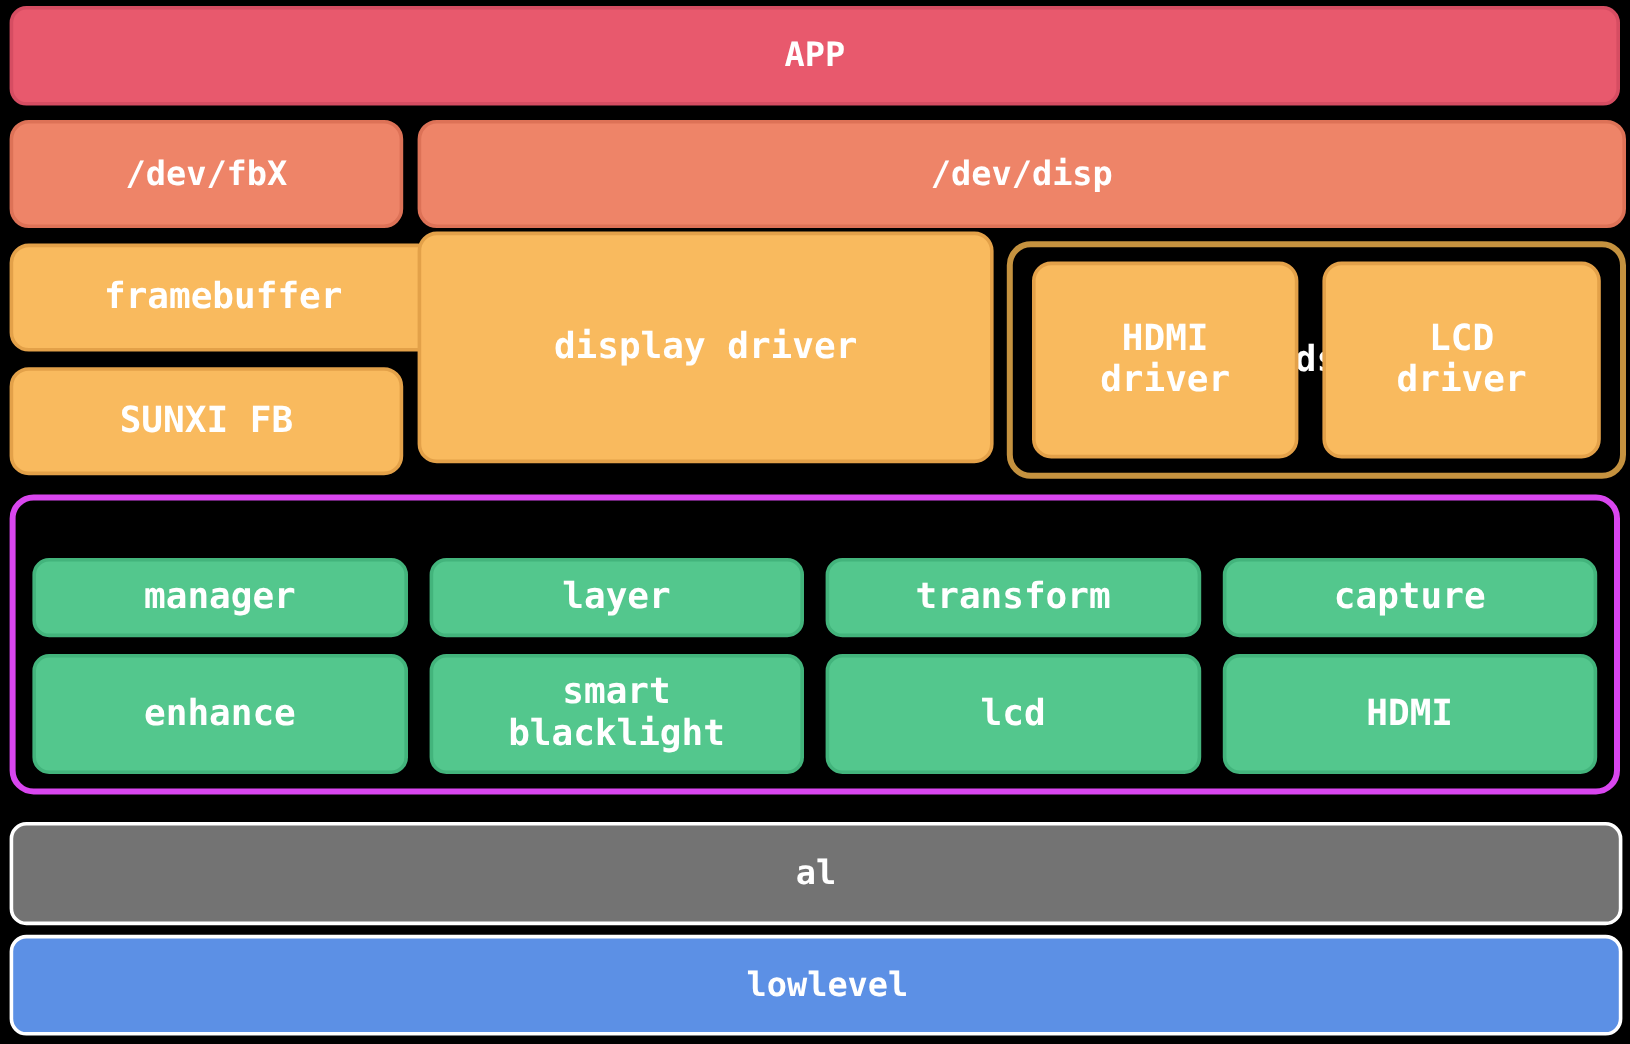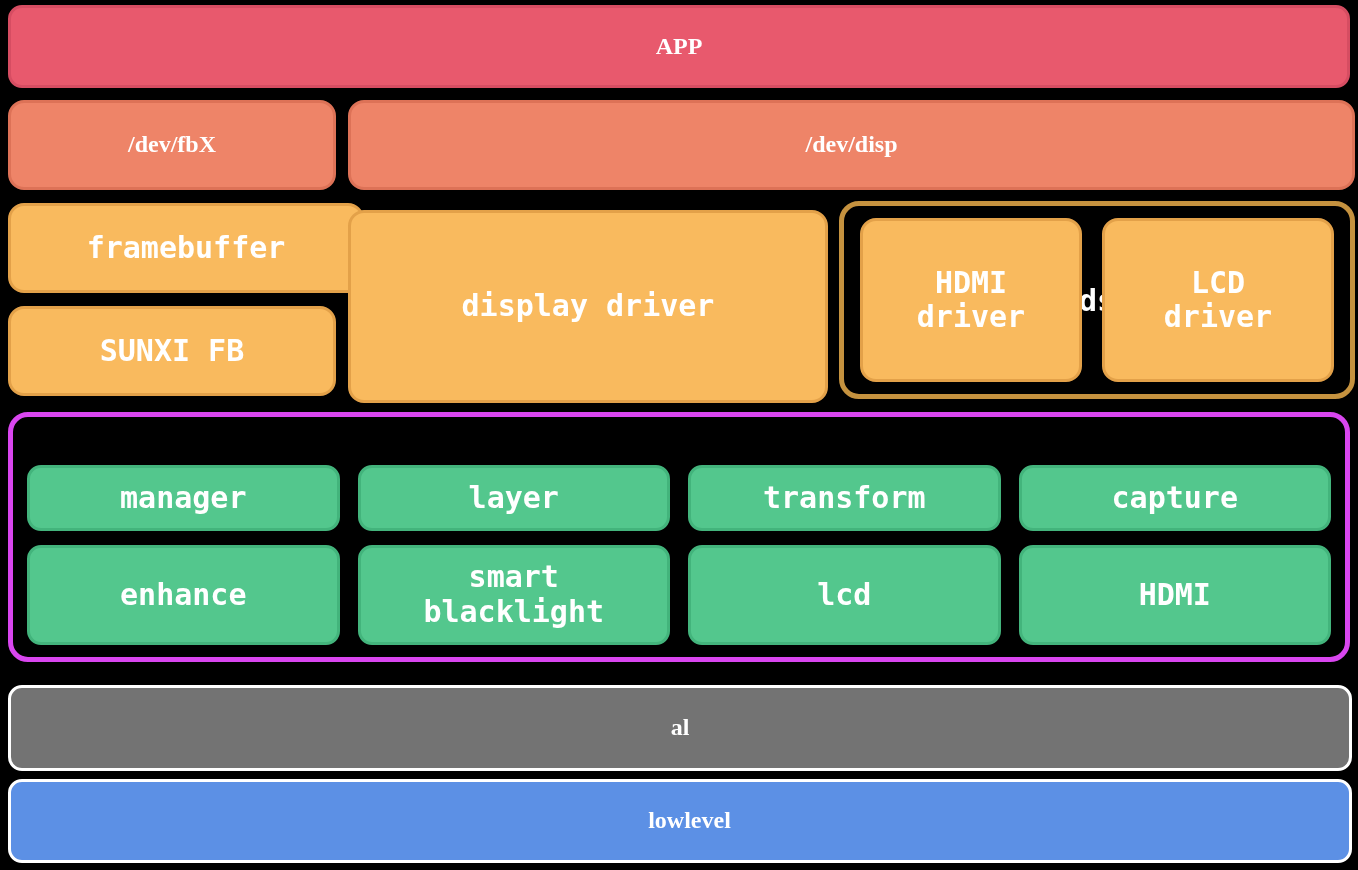--- a/index.html
+++ b/index.html
@@ -12,37 +12,37 @@
   .canvas{position:relative;width:1358px;height:870px;background:#000000;}
 
   .node{
     position:absolute;
     box-sizing:border-box;
     display:flex;align-items:center;justify-content:center;
     color:#ffffff;font-weight:bold;
     text-align:center;white-space:pre-line;line-height:1.15;
     border-radius:14px;
   }
-  .bar{font-size:24px;font-family:Liberation Serif, serif;}
+  .bar{font-size:28px;}
   .box{font-size:30px;}
 
   
   .app-bar{left:8px;top:5px;width:1342px;height:83px;
     background:#e8596d;border:3px solid #d64d62;}
 
   
   .fbx{left:8px;top:100px;width:328px;height:90px;}
   .disp{left:348px;top:100px;width:1007px;height:90px;}
   .salmon{background:#ee8468;border:3px solid #dd7257;border-radius:16px;}
 
   
   .orange{background:#f9ba5e;border:3px solid #e3a149;border-radius:16px;}
   .framebuffer{left:8px;top:203px;width:356px;height:90px;}
   .sunxi{left:8px;top:306px;width:328px;height:90px;}
-  .display-driver{left:348px;top:210px;width:480px;height:193px;}
+  .display-driver{left:348px;top:193px;width:480px;height:193px;}
 
   .drivers-group{
     position:absolute;left:839px;top:201px;width:516px;height:198px;
     box-sizing:border-box;border:5px solid #c5923f;border-radius:20px;
     display:flex;align-items:center;padding:0 16px;gap:20px;
   }
   .drivers-group .box{position:relative;z-index:1;height:164px;}
   .hdmi-driver{width:222px;}
   .lcd-driver{width:232px;}
   .group-label{

